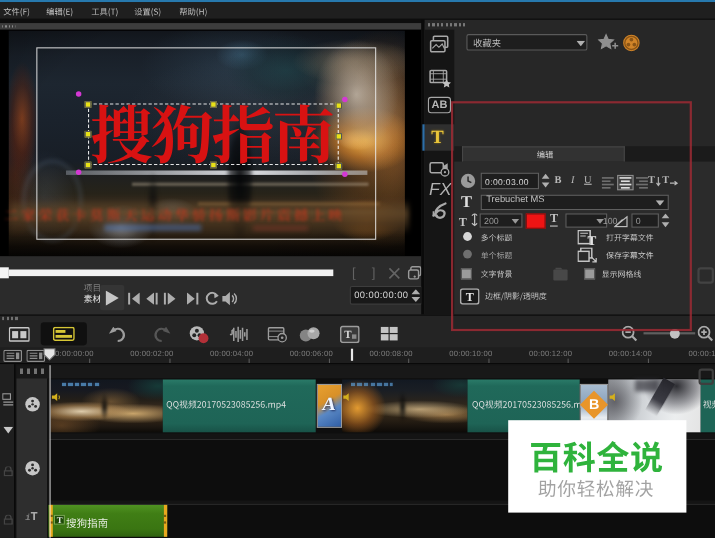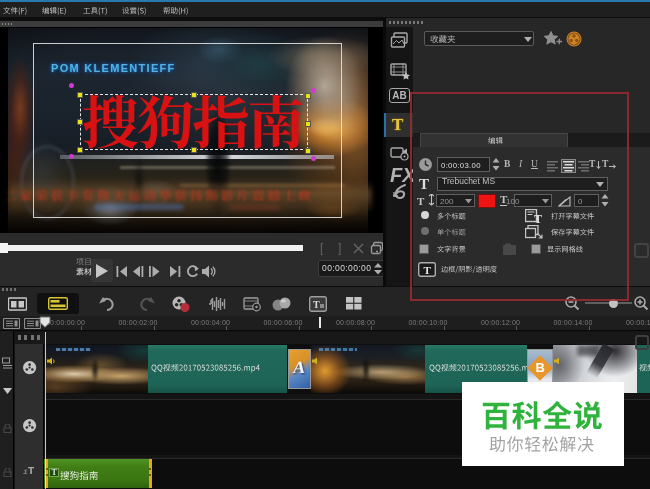--- a/index.html
+++ b/index.html
@@ -57,21 +57,20 @@
 <div class="a" style="left:205px;top:108px;width:26px;height:110px;background:radial-gradient(closest-side, rgba(4,6,8,.95), rgba(4,6,8,.6) 68%, transparent);filter:blur(1.5px)"></div>
 <div class="a" style="left:133px;top:155px;width:12px;height:65px;background:radial-gradient(closest-side, rgba(8,10,12,.8), transparent);filter:blur(1.5px)"></div>
 <div class="a" style="left:20px;top:145px;width:55px;height:75px;border-radius:50%;border:3px solid rgba(100,118,140,.28);filter:blur(1.8px)"></div>
 <div class="a" style="left:10px;top:181px;width:362px;height:32px;background:linear-gradient(180deg, rgba(80,60,34,0), rgba(96,72,42,.8) 40%, rgba(66,48,28,.65) 72%, rgba(20,14,8,0));filter:blur(2px);z-index:3"></div>
 <svg width="310" height="16" viewBox="0 -11.9 310 15.6" style="position:absolute;left:4.0px;top:188.1px;overflow:visible;filter:blur(1.3px);z-index:4">
       <path d="M0.5 -1.2 0.6 -0.8H11.7C11.9 -0.8 12 -0.9 12.1 -1C11.4 -1.6 10.4 -2.4 10.4 -2.4L9.4 -1.2ZM1.7 -8.2 1.8 -7.9H10.4C10.6 -7.9 10.8 -7.9 10.8 -8.1C10.2 -8.6 9.1 -9.4 9.1 -9.4L8.2 -8.2Z M24.6 -8.1 23.8 -7.1H17.8L17.9 -6.8H20.3C19.4 -5.8 18 -4.8 16.5 -4.1L16.6 -3.9C18.1 -4.3 19.5 -4.8 20.7 -5.5L20.8 -5.4C19.8 -4.1 18 -2.7 16.4 -2L16.5 -1.8C18.2 -2.3 20.1 -3.1 21.4 -3.9L21.4 -3.6C20.3 -2.1 18.1 -0.6 16.1 0.1L16.2 0.3C18.1 -0.1 20.2 -0.9 21.6 -1.9C21.6 -1.2 21.5 -0.7 21.4 -0.4C21.3 -0.3 21.2 -0.3 21 -0.3C20.7 -0.3 19.9 -0.4 19.4 -0.4L19.4 -0.2C19.9 -0.1 20.3 0 20.4 0.2C20.6 0.4 20.7 0.7 20.7 1.1C21.6 1.1 22.2 1 22.6 0.6C23.2 -0.2 23.3 -2.2 22.4 -4L23.1 -4.2C23.7 -2 24.8 -0.7 26.4 0.3C26.6 -0.4 27 -0.8 27.6 -1L27.6 -1.1C25.9 -1.6 24.2 -2.6 23.4 -4.3C24.5 -4.6 25.5 -4.9 26.3 -5.2C26.6 -5.2 26.7 -5.2 26.8 -5.3L25.2 -6.6C24.6 -5.9 23.3 -5 22.2 -4.3C21.9 -4.8 21.4 -5.3 20.9 -5.7C21.5 -6 21.9 -6.4 22.3 -6.8H25.6C25.8 -6.8 25.9 -6.8 25.9 -7L25.6 -7.2C26.1 -7.5 26.7 -7.9 27.1 -8.3C27.3 -8.3 27.5 -8.3 27.6 -8.4L26.2 -9.7L25.5 -8.9H22.2C23 -9.2 23.1 -10.7 20.6 -10.6L20.4 -10.5C20.9 -10.2 21.3 -9.6 21.3 -9C21.4 -9 21.5 -8.9 21.6 -8.9H17.8C17.8 -9.1 17.7 -9.3 17.6 -9.6H17.4C17.5 -8.9 17 -8.3 16.5 -8.1C16.2 -7.9 15.9 -7.5 16.1 -7.1C16.2 -6.6 16.8 -6.6 17.2 -6.8C17.6 -7.1 17.9 -7.7 17.9 -8.6H25.6C25.6 -8.2 25.5 -7.7 25.5 -7.3Z M31.4 -9.2 31.5 -8.8H34.5V-7.6H34.7C35.4 -7.6 35.9 -7.8 35.9 -7.9V-8.8H38.5V-7.7H38.7C39.4 -7.7 39.9 -7.9 39.9 -8V-8.8H42.7C42.9 -8.8 43.1 -8.8 43.1 -9C42.6 -9.5 41.8 -10.1 41.8 -10.1L41 -9.2H39.9V-10.1C40.2 -10.2 40.3 -10.3 40.4 -10.5L38.5 -10.6V-9.2H35.9V-10.1C36.2 -10.2 36.4 -10.3 36.4 -10.4L34.5 -10.6V-9.2ZM36.5 -6.5V-4.5H31.8L31.9 -4.1H35.5C34.7 -2.4 33.2 -0.7 31.4 0.4L31.5 0.5C33.6 -0.2 35.3 -1.4 36.5 -2.9V1.1H36.8C37.3 1.1 38 0.8 38 0.7V-4.1H38C38.8 -2 40.2 -0.6 41.9 0.3C42.1 -0.4 42.5 -0.8 43.1 -0.9L43.1 -1.1C41.3 -1.6 39.3 -2.6 38.3 -4.1H42.6C42.8 -4.1 42.9 -4.2 42.9 -4.3C42.4 -4.8 41.5 -5.5 41.5 -5.5L40.8 -4.5H38V-5.9C38.3 -6 38.4 -6.1 38.4 -6.3ZM33.1 -7.8C33.1 -7.2 32.6 -6.6 32.2 -6.4C31.8 -6.2 31.5 -5.9 31.6 -5.4C31.7 -4.9 32.3 -4.8 32.8 -5C33.2 -5.2 33.6 -5.9 33.5 -6.8H40.9C40.8 -6.4 40.6 -5.8 40.4 -5.4L40.5 -5.3C41.2 -5.6 42 -6.1 42.5 -6.5C42.8 -6.5 42.9 -6.5 43 -6.6L41.7 -8L40.9 -7.2H33.5C33.4 -7.4 33.3 -7.6 33.2 -7.8Z M50.3 -9.1H47.1L47.1 -8.7H50.3V-7.4H50.4C50.2 -7 49.9 -6.7 49.6 -6.3C49.2 -6.7 48.6 -7 47.9 -7.2L47.8 -7.1C48.4 -6.7 48.8 -6.3 49.1 -5.8C48.4 -5 47.6 -4.3 46.8 -3.8L46.9 -3.7C47.8 -4 48.7 -4.4 49.6 -4.9L49.7 -4.4C49.1 -3.2 48 -2 46.9 -1.3L47 -1.2C48 -1.5 49.1 -2.1 49.9 -2.7C49.9 -1.7 49.8 -0.9 49.5 -0.5C49.5 -0.4 49.4 -0.3 49.2 -0.3C48.7 -0.3 47.6 -0.4 47.6 -0.4V-0.3C48.1 -0.2 48.5 0 48.6 0.2C48.8 0.4 48.9 0.7 48.9 1.1C49.7 1.1 50.2 1 50.5 0.6C51.2 -0.1 51.3 -1.4 51.3 -2.7C51.2 -3.7 51 -4.6 50.4 -5.4C50.8 -5.7 51.2 -6 51.5 -6.4C51.8 -6.3 52 -6.4 52.1 -6.5L50.8 -7.4C51.3 -7.4 51.7 -7.6 51.7 -7.7V-8.7H53.9V-7.4H54.1C54.8 -7.4 55.3 -7.6 55.3 -7.8V-8.7H58.3C58.5 -8.7 58.6 -8.8 58.6 -8.9C58.1 -9.4 57.3 -10.1 57.3 -10.1L56.5 -9.1H55.3V-10.2C55.6 -10.2 55.7 -10.3 55.8 -10.5L53.9 -10.7V-9.1H51.7V-10.2C52 -10.2 52.1 -10.3 52.1 -10.5L50.3 -10.7ZM55.6 -7.1 53.6 -7.2C53.6 -6.4 53.6 -5.6 53.6 -4.9H51.2L51.3 -4.5H53.6C53.4 -2.1 52.9 -0.4 50.6 0.9L50.7 1.1C53.9 0.1 54.7 -1.6 55 -4C55.3 -1.3 56 0 57.5 1.1C57.8 0.4 58.2 -0.1 58.8 -0.2L58.8 -0.3C57 -1 55.6 -2.1 55.2 -4.5H58.2C58.4 -4.5 58.6 -4.6 58.6 -4.7C58.1 -5.1 57.4 -5.8 57.3 -5.8C57.5 -6.2 57.1 -6.8 55.6 -7L55.5 -6.9C55.6 -7 55.6 -7 55.6 -7.1ZM55.5 -6.9C55.8 -6.6 56 -6.1 56 -5.7C56.4 -5.4 56.8 -5.4 57.1 -5.6L56.6 -4.9H55.1C55.1 -5.4 55.1 -6 55.1 -6.7C55.3 -6.7 55.5 -6.8 55.5 -6.9Z M67.2 -10.6V-5.7H62.4L62.5 -5.4H67.2V1.1H67.4C68 1.1 68.7 0.8 68.7 0.7V-4C70.1 -3.4 71.3 -2.5 71.7 -2C73.2 -1.4 74 -4.4 68.7 -4.2V-5C69 -5.1 69.1 -5.2 69.2 -5.4H73.8C74 -5.4 74.2 -5.4 74.2 -5.6C73.6 -6.1 72.7 -6.8 72.7 -6.8L71.8 -5.7H68.7V-7.9H72.5C72.6 -7.9 72.8 -7.9 72.8 -8.1C72.3 -8.6 71.3 -9.3 71.3 -9.3L70.6 -8.2H68.7V-10.1C69 -10.2 69.1 -10.3 69.1 -10.5Z M77.9 -9.2 78 -8.8H81.2V-7.6H81.4C82 -7.6 82.6 -7.8 82.6 -7.9V-8.8H84.8V-7.6H85C85.7 -7.6 86.2 -7.9 86.2 -8V-8.8H89.2C89.4 -8.8 89.5 -8.8 89.6 -9C89.1 -9.5 88.2 -10.1 88.2 -10.1L87.5 -9.2H86.2V-10.1C86.6 -10.2 86.7 -10.3 86.7 -10.5L84.8 -10.6V-9.2H82.6V-10.1C82.9 -10.2 83 -10.3 83 -10.5L81.2 -10.6V-9.2ZM77.9 -2.4 78 -2H82.5C82.1 -0.8 81 0.1 77.9 0.9L78 1.1C82.2 0.6 83.5 -0.5 84.1 -2C84.9 -0.2 86.4 0.6 88.5 1.1C88.7 0.4 89 -0.1 89.6 -0.3V-0.4C87.5 -0.5 85.5 -0.9 84.4 -2H89.3C89.5 -2 89.6 -2.1 89.6 -2.2C89.1 -2.7 88.2 -3.3 88.2 -3.3L87.4 -2.4H84.2C84.3 -2.8 84.3 -3.2 84.4 -3.7H86.1V-3.2H86.3C86.8 -3.2 87.5 -3.5 87.5 -3.6V-6.7C87.8 -6.7 88 -6.9 88 -7L86.6 -8L85.9 -7.3H81.5L80 -7.9V-3H80.2C80.8 -3 81.4 -3.3 81.4 -3.4V-3.7H82.8C82.8 -3.2 82.7 -2.8 82.6 -2.4ZM81.4 -4.1V-5.4H86.1V-4.1ZM81.4 -5.7V-6.9H86.1V-5.7Z M95 -2.3C94.6 -1 93.9 0.2 93.2 1L93.3 1.1C94.5 0.6 95.5 -0.2 96.2 -1.3C96.5 -1.3 96.7 -1.3 96.7 -1.5ZM97 -2.2 96.9 -2.1C97.3 -1.6 97.9 -0.8 98 -0.1C99.2 0.8 100.3 -1.7 97 -2.2ZM97.3 -10.5V-8.6H95.8V-10C96.1 -10 96.2 -10.1 96.2 -10.3L94.4 -10.5V-8.6H93.4L93.5 -8.2H94.4V-2.9H93.3L93.4 -2.5H99.9H100C99.8 -1.3 99.5 -0.1 98.7 1L98.8 1.1C101.3 -0.5 101.5 -3 101.5 -5.2V-6H102.7V1.1H102.9C103.7 1.1 104.1 0.8 104.1 0.7V-6H105C105.1 -6 105.3 -6 105.3 -6.2C104.8 -6.6 104 -7.3 104 -7.3L103.2 -6.3H101.5V-8.8C102.5 -8.9 103.7 -9.1 104.4 -9.3C104.8 -9.2 105.1 -9.2 105.2 -9.3L103.7 -10.6C103.2 -10.2 102.3 -9.6 101.5 -9.2L100.1 -9.6V-5.2C100.1 -4.5 100.1 -3.7 100 -3C99.7 -3.4 99.2 -3.8 99.2 -3.8L98.7 -3V-8.2H99.8C99.9 -8.2 100 -8.2 100.1 -8.4C99.8 -8.8 99.2 -9.4 99.2 -9.4L98.7 -8.7V-10C99 -10 99.1 -10.1 99.1 -10.3ZM95.8 -8.2H97.3V-6.8H95.8ZM95.8 -2.9V-4.6H97.3V-2.9ZM95.8 -6.5H97.3V-5H95.8Z M119 -6.7 118.1 -5.6H115.2C115.3 -6.6 115.3 -7.7 115.4 -8.9H119.4C119.6 -8.9 119.8 -9 119.8 -9.1C119.2 -9.6 118.2 -10.3 118.2 -10.3L117.4 -9.2H109.9L110 -8.9H113.7C113.7 -7.7 113.7 -6.6 113.6 -5.6H109.2L109.3 -5.2H113.6C113.3 -2.7 112.3 -0.7 108.9 0.9L109 1.1C113.3 -0.2 114.7 -2.2 115.1 -4.9C115.5 -2.8 116.5 -0.3 119.4 1.1C119.5 0.3 120 -0.1 120.7 -0.2L120.7 -0.4C117.3 -1.5 115.8 -3.4 115.3 -5.2H120.2C120.4 -5.2 120.5 -5.3 120.6 -5.5C120 -6 119 -6.7 119 -6.7Z M133.8 -10.5 133 -9.4H128.9L129 -9.1H135C135.2 -9.1 135.3 -9.1 135.3 -9.2C134.8 -9.8 133.8 -10.5 133.8 -10.5ZM125.1 -10.4 125 -10.3C125.5 -9.6 126 -8.5 126.2 -7.6C127.6 -6.6 128.8 -9.3 125.1 -10.4ZM134.6 -7.9 133.7 -6.8H128L128.1 -6.5H130.8C130.4 -5.4 129.5 -3.6 128.8 -3C128.6 -2.9 128.3 -2.9 128.3 -2.9L128.8 -1.2C129 -1.3 129.1 -1.4 129.2 -1.5C131.2 -2 132.9 -2.5 134 -2.9C134.2 -2.4 134.4 -2 134.4 -1.5C135.9 -0.3 137.2 -3.4 133 -5.2L132.8 -5.1C133.2 -4.5 133.6 -3.8 133.9 -3.1C132.2 -3 130.6 -2.9 129.4 -2.8C130.5 -3.6 131.6 -4.7 132.2 -5.6C132.5 -5.6 132.6 -5.7 132.7 -5.8L131.2 -6.5H135.7C135.9 -6.5 136 -6.5 136.1 -6.7C135.5 -7.2 134.6 -7.9 134.6 -7.9ZM126 -1.4C125.5 -1.1 124.9 -0.7 124.4 -0.4L125.4 1C125.5 0.9 125.5 0.8 125.5 0.7C125.9 0.1 126.5 -0.8 126.7 -1.2C126.8 -1.4 127 -1.4 127.1 -1.2C128.2 0.2 129.3 0.8 131.8 0.8C132.9 0.8 134.3 0.8 135.2 0.8C135.3 0.2 135.6 -0.3 136.2 -0.4V-0.6C134.8 -0.5 133.6 -0.5 132.2 -0.5C129.7 -0.5 128.3 -0.7 127.3 -1.6V-5.5C127.7 -5.6 127.9 -5.7 128 -5.8L126.5 -7L125.8 -6.1H124.5L124.5 -5.7H126Z M144.1 -10.1 143.3 -9.1H140.4L140.5 -8.7H145.1C145.3 -8.7 145.4 -8.8 145.4 -8.9C144.9 -9.4 144.1 -10.1 144.1 -10.1ZM144.7 -7.3 144 -6.3H139.8L139.9 -6H141.9C141.7 -4.9 140.9 -2.9 140.3 -2.2C140.2 -2.1 139.9 -2.1 139.9 -2.1L140.7 -0.2C140.8 -0.2 140.9 -0.4 141 -0.5C142.2 -1 143.2 -1.4 144.1 -1.8C144.1 -1.6 144.1 -1.4 144.1 -1.2C145.2 0.1 146.6 -2.5 143.6 -4.4L143.4 -4.4C143.7 -3.8 143.9 -3.1 144 -2.3C142.8 -2.2 141.6 -2.1 140.9 -2C141.8 -2.8 142.8 -4.2 143.4 -5.2C143.7 -5.2 143.8 -5.3 143.8 -5.4L142.1 -6H145.8C145.9 -6 146.1 -6.1 146.1 -6.2C145.6 -6.7 144.7 -7.3 144.7 -7.3ZM148.8 -10.4 146.8 -10.6V-7.5H145.2L145.3 -7.2H146.8C146.8 -3.8 146.3 -1.1 143.7 1L143.9 1.1C147.6 -0.7 148.1 -3.5 148.2 -7.2H149.8C149.7 -3.1 149.6 -1.1 149.1 -0.7C149 -0.6 148.9 -0.5 148.7 -0.5C148.4 -0.5 147.8 -0.6 147.4 -0.6L147.4 -0.4C147.9 -0.3 148.2 -0.2 148.4 0.1C148.5 0.2 148.6 0.6 148.6 1C149.2 1 149.8 0.9 150.2 0.4C150.9 -0.2 151.1 -2.1 151.2 -7C151.4 -7 151.6 -7.1 151.7 -7.2L150.4 -8.3L149.7 -7.5H148.3L148.3 -10.1C148.6 -10.1 148.7 -10.2 148.8 -10.4Z M163.5 -10.4 161.6 -10.6V-6.9C160.9 -6.5 160.1 -6.1 159.4 -5.8L159.4 -5.6C160.2 -5.8 160.9 -6 161.6 -6.2V-5.4C161.6 -4.4 161.9 -4.2 163.2 -4.2H164.4C166.5 -4.2 167.1 -4.3 167.1 -4.9C167.1 -5.1 167 -5.3 166.6 -5.5L166.5 -7.1H166.4C166.2 -6.4 165.9 -5.7 165.8 -5.5C165.7 -5.4 165.6 -5.4 165.5 -5.4C165.3 -5.3 165 -5.3 164.6 -5.3H163.6C163.2 -5.3 163.1 -5.4 163.1 -5.6V-6.7C164.4 -7.3 165.6 -7.9 166.4 -8.6C166.6 -8.5 166.8 -8.5 166.9 -8.7L165.2 -9.9C164.7 -9.2 164 -8.6 163.1 -7.9V-10.1C163.4 -10.1 163.5 -10.2 163.5 -10.4ZM165.8 -3.7 165 -2.6H162.1V-3.8C162.4 -3.9 162.4 -4 162.5 -4.1L160.5 -4.3V-2.6H155.4L155.5 -2.2H160.5V1.2H160.8C161.4 1.2 162.1 0.9 162.1 0.8V-2.2H166.9C167.1 -2.2 167.2 -2.3 167.2 -2.4C166.7 -2.9 165.8 -3.7 165.8 -3.7ZM160.6 -9.9 158.6 -10.7C158.1 -9.1 156.9 -7 155.4 -5.6L155.6 -5.4C156.3 -5.8 157.1 -6.3 157.7 -6.9V-3.7H158C158.6 -3.7 159.2 -3.9 159.2 -4V-7.8C159.4 -7.8 159.6 -7.9 159.6 -8L159.1 -8.2C159.5 -8.7 159.8 -9.2 160.1 -9.7C160.4 -9.7 160.5 -9.8 160.6 -9.9Z M170.8 -2.4 171.5 -0.9C171.7 -1 171.8 -1.1 171.8 -1.2C172.9 -2 173.7 -2.6 174.1 -3L174.1 -3.1C172.8 -2.8 171.4 -2.5 170.8 -2.4ZM173.4 -8 171.8 -8.3C171.8 -7.5 171.7 -5.8 171.6 -4.8C171.4 -4.8 171.2 -4.6 171.1 -4.5L172.3 -3.8L172.8 -4.4H174.3C174.2 -1.8 174 -0.6 173.7 -0.3C173.6 -0.2 173.5 -0.2 173.3 -0.2C173.1 -0.2 172.6 -0.2 172.3 -0.3V-0.1C172.7 -0 172.9 0.1 173.1 0.3C173.2 0.5 173.2 0.8 173.2 1.1C173.8 1.1 174.2 1 174.6 0.7C175.1 0.2 175.4 -1 175.5 -4.2C175.8 -4.2 175.9 -4.3 176 -4.4L174.9 -5.3C175 -6.6 175.2 -8.1 175.2 -9C175.4 -9.1 175.6 -9.1 175.7 -9.2L174.4 -10.2L173.9 -9.6H171.2L171.3 -9.2H174C173.9 -8 173.8 -6.2 173.6 -4.7H172.7C172.8 -5.6 172.9 -6.9 172.9 -7.7C173.2 -7.7 173.4 -7.8 173.4 -8ZM181.8 -9.4 180.6 -10.6C179.5 -10.2 177.4 -9.6 175.8 -9.3L175.8 -9.1C176.5 -9.1 177.2 -9.1 177.9 -9.1C177.8 -8.5 177.7 -7.9 177.6 -7.3H175.3L175.4 -7H177.5C177.1 -5.7 176.4 -4.5 175.5 -3.6L175.6 -3.4C176.1 -3.7 176.6 -4 176.9 -4.4V-3C176.9 -1.7 176.7 -0.1 174.9 1L175 1.2C177.7 0.2 178.2 -1.5 178.2 -3V-4.1C178.5 -4.2 178.6 -4.3 178.6 -4.5L177.1 -4.6C177.8 -5.3 178.3 -6.1 178.7 -7H179.4C179.8 -6 180.2 -5.1 180.8 -4.4L179.4 -4.6V1.1H179.7C180.2 1.1 180.8 0.9 180.8 0.8V-4C180.9 -4.1 181 -4.1 181 -4.1C181.2 -3.9 181.4 -3.8 181.7 -3.6C181.8 -4.2 182.2 -4.6 182.6 -4.7L182.7 -4.9C181.6 -5.2 180.4 -6 179.7 -7H182.2C182.4 -7 182.5 -7 182.5 -7.2C182.1 -7.6 181.2 -8.2 181.2 -8.2L180.6 -7.3H178.9C179.1 -7.9 179.3 -8.6 179.4 -9.2C180 -9.3 180.6 -9.3 181.1 -9.4C181.4 -9.2 181.7 -9.2 181.8 -9.4Z M191.7 -6.2C191.4 -6.2 191.1 -6.1 190.9 -6L192 -4.9L192.7 -5.4H193C192.5 -3.7 191.5 -2.1 190.1 -1.1L190.2 -0.9C192.2 -2 193.6 -3.4 194.3 -5.4H194.7C194.2 -2.9 193.1 -0.9 190.9 0.5L191.1 0.7C193.9 -0.7 195.4 -2.7 196 -5.4H196.3C196.2 -2.5 195.8 -0.9 195.4 -0.5C195.2 -0.4 195.1 -0.4 194.9 -0.4C194.6 -0.4 193.9 -0.4 193.5 -0.5L193.5 -0.3C194 -0.2 194.3 -0 194.5 0.2C194.7 0.4 194.7 0.7 194.7 1.1C195.3 1.1 195.9 1 196.3 0.6C197 -0 197.5 -1.7 197.7 -5.2C197.9 -5.2 198.1 -5.2 198.2 -5.4L197 -6.4L196.2 -5.7H193C194.1 -6.7 195.7 -8.1 196.5 -8.9C196.8 -9 197.2 -9 197.3 -9.2L195.8 -10.4L195.2 -9.6H191.1L191.2 -9.3H195C194.2 -8.4 192.7 -7.1 191.7 -6.2ZM190.2 -8.7 189.6 -7.7H189.5V-10.1C189.8 -10.1 190 -10.2 190 -10.4L188.1 -10.6V-7.7H186.4L186.6 -7.3H188.1V-4.9C187.3 -4.7 186.7 -4.5 186.3 -4.4L186.9 -2.8C187 -2.8 187.1 -2.9 187.2 -3.1L188.1 -3.7V-0.8C188.1 -0.6 188.1 -0.6 187.9 -0.6C187.6 -0.6 186.5 -0.6 186.5 -0.6V-0.5C187 -0.4 187.3 -0.2 187.5 0C187.7 0.3 187.7 0.6 187.8 1.1C189.3 0.9 189.5 0.4 189.5 -0.7V-4.6C190.1 -5 190.6 -5.3 191 -5.6L190.9 -5.8L189.5 -5.3V-7.3H191C191.2 -7.3 191.3 -7.4 191.4 -7.5C191 -8 190.2 -8.7 190.2 -8.7Z M203.5 -2.3C203.1 -1 202.4 0.2 201.7 1L201.8 1.1C202.9 0.6 203.9 -0.2 204.7 -1.3C205 -1.3 205.2 -1.3 205.2 -1.5ZM205.5 -2.2 205.4 -2.1C205.8 -1.6 206.4 -0.8 206.5 -0.1C207.8 0.8 208.8 -1.7 205.5 -2.2ZM205.8 -10.5V-8.6H204.3V-10C204.6 -10 204.7 -10.1 204.7 -10.3L202.9 -10.5V-8.6H201.9L202 -8.2H202.9V-2.9H201.8L201.9 -2.5H208.4H208.5C208.3 -1.3 207.9 -0.1 207.2 1L207.3 1.1C209.8 -0.5 209.9 -3 209.9 -5.2V-6H211.2V1.1H211.4C212.2 1.1 212.6 0.8 212.6 0.7V-6H213.5C213.6 -6 213.8 -6 213.8 -6.2C213.3 -6.6 212.5 -7.3 212.5 -7.3L211.8 -6.3H209.9V-8.8C211 -8.9 212.2 -9.1 212.9 -9.3C213.3 -9.2 213.6 -9.2 213.7 -9.3L212.2 -10.6C211.7 -10.2 210.8 -9.6 210 -9.2L208.6 -9.6V-5.2C208.6 -4.5 208.6 -3.7 208.5 -3C208.2 -3.4 207.7 -3.8 207.7 -3.8L207.2 -3V-8.2H208.3C208.4 -8.2 208.5 -8.2 208.6 -8.4C208.2 -8.8 207.7 -9.4 207.7 -9.4L207.2 -8.7V-10C207.5 -10 207.6 -10.1 207.6 -10.3ZM204.3 -8.2H205.8V-6.8H204.3ZM204.3 -2.9V-4.6H205.8V-2.9ZM204.3 -6.5H205.8V-5H204.3Z M229.3 -2.9 227.5 -3.8C226.3 -1.7 224.8 -0.1 222.9 1L223 1.2C225.3 0.4 227.2 -0.8 228.8 -2.7C229.1 -2.7 229.2 -2.7 229.3 -2.9ZM229 -6.2 227.3 -7.3C226.4 -5.8 225.2 -4.4 223.9 -3.3L224.1 -3.2C225.7 -3.9 227.2 -4.9 228.5 -6.1C228.8 -6 228.9 -6.1 229 -6.2ZM228.8 -9.4 227.2 -10.5C226.3 -9 225.2 -7.7 224 -6.8L224.1 -6.6C225.6 -7.2 227.2 -8.2 228.4 -9.3C228.6 -9.2 228.8 -9.3 228.8 -9.4ZM221.8 -2 221.7 -2C222.1 -1.5 222.6 -0.7 222.6 -0.1C223.8 0.8 224.9 -1.5 221.8 -2ZM223.6 -6.5 222.9 -5.7H221.4C222 -5.9 222.2 -6.7 220.6 -6.9H222.4V-6.4H222.6C223 -6.4 223.7 -6.7 223.7 -6.7V-9.3C223.9 -9.4 224.1 -9.5 224.2 -9.6L222.9 -10.6L222.3 -9.9H219.6L218.2 -10.5V-6.2H218.4C219 -6.2 219.5 -6.5 219.5 -6.6V-6.9H220.3L220.2 -6.9C220.4 -6.7 220.5 -6.3 220.4 -5.9C220.5 -5.8 220.6 -5.7 220.8 -5.7H217.4L217.5 -5.3H224.5C224.7 -5.3 224.8 -5.4 224.8 -5.5C224.3 -5.9 223.6 -6.5 223.6 -6.5ZM222.4 -9.6V-8.6H219.5V-9.6ZM219.5 -7.3V-8.3H222.4V-7.3ZM221.6 -0.4V-2.7H222.4V-2.2H222.6C223 -2.2 223.6 -2.4 223.6 -2.5V-4C223.8 -4.1 224 -4.2 224 -4.3L222.8 -5.2L222.2 -4.6H219.5L218.2 -5.1V-2H218.4L218.6 -2C218.4 -1.2 218 -0.2 217.4 0.5L217.6 0.7C218.5 0.2 219.3 -0.7 219.8 -1.4C220.1 -1.4 220.2 -1.5 220.3 -1.6L219 -2.1C219.3 -2.2 219.5 -2.3 219.5 -2.4V-2.7H220.3V-0.4C220.3 -0.3 220.3 -0.2 220.1 -0.2C219.9 -0.2 219.2 -0.3 219.2 -0.3V-0.1C219.7 -0.1 219.8 0.1 220 0.3C220.1 0.5 220.1 0.8 220.1 1.1C221.4 1 221.6 0.5 221.6 -0.4ZM222.4 -4.2V-3H219.5V-4.2Z M239.1 -10.6V-7.1H236.4V-9.8C236.7 -9.8 236.8 -9.9 236.8 -10.1L234.9 -10.3V-5.8C234.9 -3.3 234.6 -0.8 232.8 1L232.9 1.1C235.2 -0.1 236 -2 236.3 -4.1H239.8V1.1H240.1C240.6 1.1 241.3 0.8 241.3 0.7V-3.9C241.6 -3.9 241.8 -4 241.8 -4.1L240.4 -5.2L239.7 -4.5H236.3C236.4 -4.9 236.4 -5.4 236.4 -5.8V-6.7H244.2C244.4 -6.7 244.6 -6.8 244.6 -6.9C244 -7.4 243.1 -8.2 243.1 -8.2L242.3 -7.1H240.6V-10.1C240.9 -10.2 241 -10.3 241.1 -10.5Z M257.7 -6.6H255.3V-6.2H257.7ZM257.4 -7.5H255.3V-7.2H257.4ZM253 -6.6H250.5V-6.2H253ZM253 -7.5H250.9V-7.2H253ZM258.2 -6.4 257.4 -5.4H251.4L249.7 -6V-3.7C249.7 -2.2 249.6 -0.5 248.4 1L248.5 1.1C250.4 0.1 251 -1.4 251.1 -2.7H252.1V-1C252.1 -0.8 252 -0.7 251.3 -0.4L252 1.1C252.2 1.1 252.3 0.9 252.4 0.8C253.6 0.2 254.6 -0.5 255.2 -0.8L255.1 -0.9L253.5 -0.7V-2.7H254.4C255.2 -0.5 256.8 0.5 259.1 1C259.2 0.4 259.6 -0.1 260.1 -0.3V-0.4C259 -0.5 257.9 -0.7 256.9 -1C257.5 -1.2 258.1 -1.4 258.5 -1.6C258.8 -1.6 258.9 -1.6 259 -1.7L257.6 -2.7C257.3 -2.3 256.8 -1.7 256.3 -1.3C255.6 -1.6 255.1 -2.1 254.7 -2.7H259.6C259.7 -2.7 259.9 -2.8 259.9 -2.9C259.4 -3.4 258.5 -4 258.5 -4L257.8 -3.1H251.1L251.2 -3.7V-5H257.1L256.5 -4.2H251.4L251.5 -3.9H258.2C258.4 -3.9 258.5 -3.9 258.5 -4.1C258.1 -4.4 257.6 -4.8 257.3 -5H259.2C259.4 -5 259.5 -5.1 259.6 -5.2C259.1 -5.7 258.2 -6.4 258.2 -6.4ZM249.9 -9.1 249.8 -9.1C249.8 -8.6 249.5 -8.2 249.1 -8C248.7 -7.9 248.4 -7.6 248.5 -7.2C248.7 -6.7 249.1 -6.6 249.5 -6.7C250 -6.9 250.3 -7.5 250.2 -8.3H253.5V-5.6H253.8C254.5 -5.6 254.9 -5.9 254.9 -5.9V-8.3H258.3C258.2 -7.9 258.1 -7.4 258.1 -7.1L258.2 -7C258.6 -7.2 259.3 -7.7 259.6 -8C259.9 -8 260 -8.1 260.1 -8.2L258.9 -9.3L258.2 -8.6H254.9V-9.5H258.8C258.9 -9.5 259.1 -9.5 259.1 -9.7C258.6 -10.1 257.8 -10.7 257.8 -10.7L257 -9.8H249.9L250 -9.5H253.5V-8.6H250.1C250.1 -8.8 250 -8.9 249.9 -9.1Z M270.9 -2.7 269.3 -2.8V-0.3C269.3 0.5 269.5 0.7 270.6 0.7H271.7C273.5 0.7 274 0.5 274 0C274 -0.2 273.9 -0.3 273.6 -0.5L273.5 -1.6H273.4C273.2 -1.1 273.1 -0.7 272.9 -0.5C272.9 -0.4 272.8 -0.4 272.7 -0.4C272.5 -0.4 272.2 -0.4 271.9 -0.4H270.9C270.6 -0.4 270.5 -0.4 270.5 -0.6V-2.3C270.8 -2.4 270.9 -2.5 270.9 -2.7ZM268.6 -2.5 268.4 -2.5C268.4 -1.9 267.9 -1.2 267.6 -1C267.2 -0.8 267 -0.4 267.2 0C267.4 0.5 268.1 0.5 268.4 0.2C268.8 -0.3 269 -1.2 268.6 -2.5ZM273.6 -2.5 273.4 -2.4C273.9 -1.8 274.2 -0.9 274.2 -0.1C275.3 1 276.6 -1.4 273.6 -2.5ZM271 -3.2 270.9 -3.1C271.2 -2.6 271.5 -1.8 271.5 -1.1C272.5 -0.1 273.8 -2.2 271 -3.2ZM271.3 -8.2 270.8 -7.5H269.3L269.4 -7.1H271.8C272 -7.1 272.1 -7.2 272.1 -7.3C271.8 -7.7 271.3 -8.2 271.3 -8.2ZM267.1 -8.6 266.6 -7.7H266.5V-10.1C266.9 -10.1 267 -10.3 267 -10.4L265.2 -10.6V-7.7H263.9L264 -7.3H265.2V-5C264.6 -4.8 264.1 -4.6 263.8 -4.5L264.3 -2.9C264.5 -3 264.6 -3.1 264.6 -3.3L265.2 -3.7V-0.7C265.2 -0.5 265.2 -0.5 265 -0.5C264.8 -0.5 264 -0.6 264 -0.6V-0.4C264.4 -0.3 264.6 -0.1 264.8 0.1C264.9 0.3 264.9 0.7 265 1.1C266.4 1 266.5 0.4 266.5 -0.6V-4.7L267.8 -5.7L267.8 -5.8L266.5 -5.4V-7.3H267.8L267.9 -7.4V-6.6C267.9 -5.1 267.8 -3.4 267.1 -2.1L267.2 -1.9C268.9 -3.2 269.1 -5.2 269.1 -6.6V-8.5H272C272.1 -7 272.3 -5.6 272.9 -4.4C272.6 -3.9 272.2 -3.4 271.9 -3.1L272 -2.9C272.4 -3.2 272.8 -3.5 273.2 -3.8C273.4 -3.4 273.7 -3.1 274 -2.8C274.4 -2.4 275.2 -2 275.6 -2.5C275.8 -2.7 275.7 -2.9 275.4 -3.5L275.6 -5.1L275.4 -5.1C275.3 -4.7 275.1 -4.2 274.9 -3.9C274.8 -3.7 274.8 -3.7 274.6 -3.9C274.4 -4.1 274.2 -4.4 274 -4.8C274.4 -5.4 274.8 -6.2 275.1 -7.2C275.4 -7.2 275.5 -7.3 275.6 -7.4L274 -7.9C273.9 -7.2 273.7 -6.6 273.5 -5.9C273.3 -6.7 273.2 -7.6 273.2 -8.5H275.4C275.5 -8.5 275.6 -8.6 275.7 -8.7C275.4 -9 274.9 -9.4 274.8 -9.5C274.9 -9.9 274.6 -10.4 273.5 -10.6L273.4 -10.5L273.4 -10.5L271.9 -10.6C271.9 -10 272 -9.4 272 -8.9H269.2L267.9 -9.4V-7.8C267.5 -8.2 267.1 -8.6 267.1 -8.6ZM273.5 -10.3C273.7 -10 273.8 -9.7 273.8 -9.3C274 -9.2 274.2 -9.1 274.4 -9.2L274.1 -8.9H273.1L273.1 -10.1C273.4 -10.1 273.5 -10.2 273.5 -10.3ZM270.2 -3.6V-4H271.1V-3.6H271.2C271.5 -3.6 271.9 -3.8 271.9 -3.9V-5.8C272.1 -5.8 272.2 -5.9 272.2 -5.9L271.4 -6.6L271 -6.2H270.3L269.4 -6.6V-3.3H269.5C269.9 -3.3 270.2 -3.5 270.2 -3.6ZM271.1 -5.8V-4.3H270.2V-5.8Z M279.4 0.1 279.5 0.5H290.8C291 0.5 291.1 0.4 291.1 0.2C290.5 -0.3 289.5 -1.1 289.5 -1.1L288.6 0.1H285.6V-5.4H289.9C290 -5.4 290.2 -5.4 290.2 -5.6C289.6 -6.1 288.6 -6.9 288.6 -6.9L287.7 -5.7H285.6V-9.9C286 -9.9 286.1 -10.1 286.1 -10.2L284 -10.4V0.1Z M299.6 -8.2V-3.9H298.8L298.9 -3.5H301.6C301.2 -1.6 300.1 -0.1 297.7 1L297.8 1.1C301 0.3 302.5 -1.3 302.9 -3.4C303.2 -1.8 303.9 0.1 305.6 1.1C305.7 0.2 306.1 -0.2 306.8 -0.4V-0.5C304.7 -1.2 303.6 -2.3 303.1 -3.5H306.6C306.7 -3.5 306.9 -3.6 306.9 -3.7C306.6 -4.1 306 -4.8 306 -4.8L305.5 -3.9H305.5V-7.6C305.7 -7.7 305.9 -7.8 306 -7.9L304.6 -8.9L304 -8.2H303.1V-10C303.4 -10 303.6 -10.2 303.6 -10.3L301.7 -10.5V-8.2H301L299.6 -8.7ZM301.6 -3.9H300.8V-7.8H301.7V-5.3C301.7 -4.8 301.7 -4.3 301.6 -3.9ZM303 -3.9C303.1 -4.3 303.1 -4.8 303.1 -5.3V-7.8H304.1V-3.9ZM296.6 -8.8H297.5V-5.6H296.6ZM295.3 -9.1V-0.4H295.5C296.2 -0.4 296.6 -0.7 296.6 -0.8V-1.7H297.5V-0.8H297.7C298.2 -0.8 298.8 -1.1 298.8 -1.2V-8.5C299.1 -8.6 299.2 -8.7 299.3 -8.8L298 -9.8L297.4 -9.1H296.7L295.3 -9.7ZM296.6 -5.2H297.5V-2H296.6Z" fill="rgba(195,52,28,.78)"></path>
     </svg>
 <div class="a" style="left:95px;top:204px;width:88px;height:6px;background:rgba(80,128,205,.45);filter:blur(2px);z-index:4"></div>
 <div class="a" style="left:230px;top:205px;width:50px;height:5px;background:rgba(150,60,45,.4);filter:blur(2px);z-index:4"></div>
 <div class="a" style="left:33px;top:43px;width:309px;height:175px;border:1px solid rgba(235,235,235,.85);z-index:5"></div>
-<div class="a" style="left:51px;top:62px;width:200px;font-family:'Liberation Sans',sans-serif;font-weight:bold;font-size:11px;letter-spacing:1.3px;color:#52b2e2;text-shadow:0 0 3px #1a6fc0,0 0 5px #154f9a;z-index:5">POM KLEMENTIEFF</div>
 <div class="a" style="left:80px;top:94px;width:228px;height:56px;border:1px dashed rgba(250,250,250,.9);z-index:6"></div>
 <div class="a" style="left:77px;top:92px;width:6px;height:6px;background:#e8e216;border:1px solid #555;z-index:7"></div>
 <div class="a" style="left:191px;top:92px;width:6px;height:6px;background:#e8e216;border:1px solid #555;z-index:7"></div>
 <div class="a" style="left:305px;top:92.5px;width:6px;height:6px;background:#e8e216;border:1px solid #555;z-index:7"></div>
 <div class="a" style="left:77px;top:146.5px;width:6px;height:6px;background:#e8e216;border:1px solid #555;z-index:7"></div>
 <div class="a" style="left:191px;top:147px;width:6px;height:6px;background:#e8e216;border:1px solid #555;z-index:7"></div>
 <div class="a" style="left:305px;top:148px;width:6px;height:6px;background:#e8e216;border:1px solid #555;z-index:7"></div>
 <div class="a" style="left:77px;top:119px;width:6px;height:6px;background:#e8e216;border:1px solid #555;z-index:7"></div>
 <div class="a" style="left:305px;top:120.5px;width:6px;height:6px;background:#e8e216;border:1px solid #555;z-index:7"></div>
 <div class="a" style="left:69px;top:82.5px;width:5px;height:5px;border-radius:50%;background:#d438d4;z-index:7"></div>
@@ -155,21 +154,21 @@
 <div class="a" style="left:389px;top:88px;width:21px;height:15px;border:1.5px solid #a8a8a8;border-radius:3px;color:#b8b8b8;font-size:10px;font-weight:bold;text-align:center;line-height:14px;font-family:'Liberation Sans',sans-serif">AB</div>
 <div class="a" style="left:386px;top:113px;width:27px;height:24px;background:#2f2f2f"></div>
 <div class="a" style="left:384px;top:113px;width:2px;height:24px;background:#2e6ea6"></div>
 <div class="a" style="left:392px;top:115px;width:16px;height:19px;color:#e8c53a;font-size:17px;font-weight:bold;font-family:'Liberation Serif',serif;text-shadow:0 0 2px #a8851a">T</div>
 <svg class="a" style="left:390px;top:143px" width="20" height="19">
       <rect x="1" y="5" width="12" height="9" rx="1.5" fill="none" stroke="#a8a8a8" stroke-width="1.4"></rect>
       <path d="M13 8 l4-2.5 v8 l-4-2.5z" fill="#a8a8a8"></path>
       <circle cx="14.5" cy="13.5" r="3.5" fill="#151515" stroke="#a8a8a8" stroke-width="1.2"></circle>
       <circle cx="14.5" cy="13.5" r="1" fill="#a8a8a8"></circle>
     </svg>
-<div class="a" style="left:390px;top:164px;width:22px;height:18px;color:#b2b2b2;font-size:20px;font-weight:bold;font-style:italic;font-family:'Liberation Sans',sans-serif">FX</div>
+<div class="a" style="left:390px;top:164px;width:22px;height:18px;color:#b2b2b2;font-size:16px;font-weight:normal;font-style:italic;font-family:'Liberation Sans',sans-serif">FX</div>
 <svg class="a" style="left:391px;top:183px" width="18" height="20">
       <path d="M14 2 C8 4 4 8 5 12 C6 16 12 16 13 12 C14 9 10 7 7 9 L3 13" fill="none" stroke="#a8a8a8" stroke-width="2" stroke-linecap="round"></path>
       <path d="M3 13 l4 0 m-4 0 l0 -4" stroke="#a8a8a8" stroke-width="1.4"></path>
     </svg>
 <div class="a" style="left:424px;top:31px;width:110px;height:15px;background:#1e1e1e;border:1px solid #5a5a5a;border-radius:2px"></div>
 <svg width="26" height="11" viewBox="0 -8.1 26 10.6" style="position:absolute;left:430.0px;top:34.4px;overflow:visible">
       <path d="M5 -4.9H6.8C6.7 -3.8 6.4 -2.9 6 -2.1C5.5 -2.9 5.2 -3.8 5 -4.8ZM4.9 -7.1C4.7 -5.7 4.2 -4.3 3.5 -3.4C3.6 -3.3 3.9 -3 3.9 -2.9C4.2 -3.2 4.4 -3.6 4.6 -4C4.9 -3.1 5.2 -2.2 5.6 -1.5C5.1 -0.8 4.5 -0.3 3.6 0.2C3.8 0.3 4 0.6 4 0.7C4.8 0.3 5.5 -0.3 6 -1C6.5 -0.3 7.1 0.3 7.8 0.6C7.8 0.5 8 0.2 8.2 0.1C7.5 -0.2 6.9 -0.8 6.3 -1.5C6.9 -2.4 7.3 -3.5 7.5 -4.9H8.1V-5.5H5.2C5.3 -6 5.5 -6.5 5.6 -7ZM0.8 -0.9C0.9 -1 1.2 -1.1 2.8 -1.7V0.7H3.4V-7H2.8V-2.3L1.4 -1.9V-6.2H0.8V-2C0.8 -1.7 0.6 -1.5 0.5 -1.4C0.6 -1.3 0.7 -1 0.8 -0.9Z M15.6 -4C15.4 -3.3 15.2 -2.6 15 -2C14.8 -2.7 14.7 -3.5 14.7 -4.5H16.6V-5.1H16L16.3 -5.3C16.1 -5.5 15.7 -5.7 15.4 -5.9L15.1 -5.6C15.3 -5.5 15.6 -5.3 15.7 -5.1H14.7L14.7 -5.6H14.4V-6H16.5V-6.5H14.4V-7.1H13.8V-6.5H11.7V-7.1H11V-6.5H9V-6H11V-5.4H11.7V-6H13.8V-5.4H14.1L14.1 -5.1H10.4V-3.6H9.7V-5H9.2V-2.8H9.7V-3.1H10.4V-2.7V-2.4H8.8V-1.8H9.3V-1.4C9.3 -0.9 9.2 -0.1 8.8 0.4C8.9 0.5 9.1 0.6 9.2 0.7C9.7 0.1 9.8 -0.8 9.8 -1.4V-1.8H10.4C10.4 -1 10.2 -0.2 9.9 0.4C10 0.5 10.3 0.6 10.4 0.7C10.9 -0.3 11 -1.7 11 -2.7V-4.5H14.1C14.2 -3.2 14.4 -2.1 14.6 -1.2C14.4 -1 14.2 -0.7 14 -0.5V-0.7H13.1V-1.4H13.9V-3H13.1V-3.6H13.9V-4H11.4V0.2H11.9V-0.3H13.8C13.6 -0.1 13.4 0.1 13.1 0.3C13.3 0.4 13.5 0.6 13.6 0.7C14 0.4 14.4 -0.1 14.8 -0.5C15.1 0.3 15.5 0.7 15.9 0.7C16.4 0.7 16.6 0.5 16.7 -0.7C16.6 -0.7 16.4 -0.8 16.3 -0.9C16.2 -0.1 16.1 0.1 16 0.1C15.7 0.1 15.4 -0.3 15.2 -1.1C15.6 -1.9 15.9 -2.8 16.2 -3.9ZM12.6 -0.7H11.9V-1.4H12.6ZM12.6 -3H11.9V-3.6H12.6ZM11.9 -2.5H13.5V-1.8H11.9Z M18.5 -4.9C18.8 -4.4 19.1 -3.7 19.2 -3.2L19.8 -3.4C19.7 -3.9 19.4 -4.5 19.1 -5ZM23.3 -5.1C23.1 -4.6 22.7 -3.8 22.3 -3.4L22.9 -3.2C23.2 -3.6 23.6 -4.3 23.9 -4.9ZM20.9 -7.1V-5.9H17.8V-5.2H20.9C20.9 -4.4 20.9 -3.7 20.7 -3.1H17.5V-2.5H20.6C20.2 -1.2 19.3 -0.4 17.4 0.1C17.5 0.3 17.7 0.5 17.8 0.7C19.8 0.1 20.8 -0.9 21.2 -2.3C21.9 -0.8 23 0.2 24.7 0.6C24.8 0.5 25 0.2 25.1 0.1C23.5 -0.3 22.4 -1.2 21.8 -2.5H25V-3.1H21.4C21.5 -3.7 21.6 -4.5 21.6 -5.2H24.7V-5.9H21.6L21.6 -7.1Z" fill="#c2c2c2"></path>
     </svg>
 <svg class="a" style="left:524px;top:37px" width="8" height="5">
       <polygon points="0,0 8,0 4,5" fill="#b0b0b0"></polygon>
@@ -243,21 +242,21 @@
       <path d="M14.5 0.5 v10" stroke="#c4c4c4" stroke-width="1.1"></path>
     </svg>
 <div class="a" style="left:436px;top:194px;width:39px;height:13px;background:#1e1e1e;border:1px solid #5f5f5f"></div>
 <div class="a" style="left:440px;top:196.5px;font-size:8px;color:#999">200</div>
 <svg class="a" style="left:465px;top:199px" width="7" height="4.5">
       <polygon points="0,0 7,0 3.5,4.5" fill="#999"></polygon>
     </svg>
 <div class="a" style="left:478px;top:194px;width:18px;height:14px;background:#ee1414;border:1px solid #7a1010"></div>
 <div class="a" style="left:500px;top:193px;font-size:11px;font-weight:bold;color:#c4c4c4;font-family:'Liberation Serif',serif;border-bottom:1.5px solid #c4c4c4;line-height:12px">T</div>
 <div class="a" style="left:514px;top:194px;width:38px;height:13px;background:#1e1e1e;border:1px solid #5f5f5f"></div>
-<div class="a" style="left:506px;top:196.5px;font-size:8px;color:#999">100</div>
+<div class="a" style="left:548px;top:196.5px;font-size:8px;color:#999">100</div>
 <svg class="a" style="left:542px;top:199px" width="7" height="4.5">
       <polygon points="0,0 7,0 3.5,4.5" fill="#999"></polygon>
     </svg>
 <svg class="a" style="left:558px;top:196px" width="13" height="11">
       <path d="M1 10 L12 10 L12 1z" fill="none" stroke="#bdbdbd" stroke-width="1.1"></path>
       <path d="M1 10 L8 3.5" stroke="#bdbdbd" stroke-width="1.1"></path>
     </svg>
 <div class="a" style="left:574px;top:194px;width:25px;height:13px;background:#1e1e1e;border:1px solid #5f5f5f"></div>
 <div class="a" style="left:578px;top:196.5px;font-size:8px;color:#999">0</div>
 <svg class="a" style="left:601px;top:194px" width="8" height="13">

